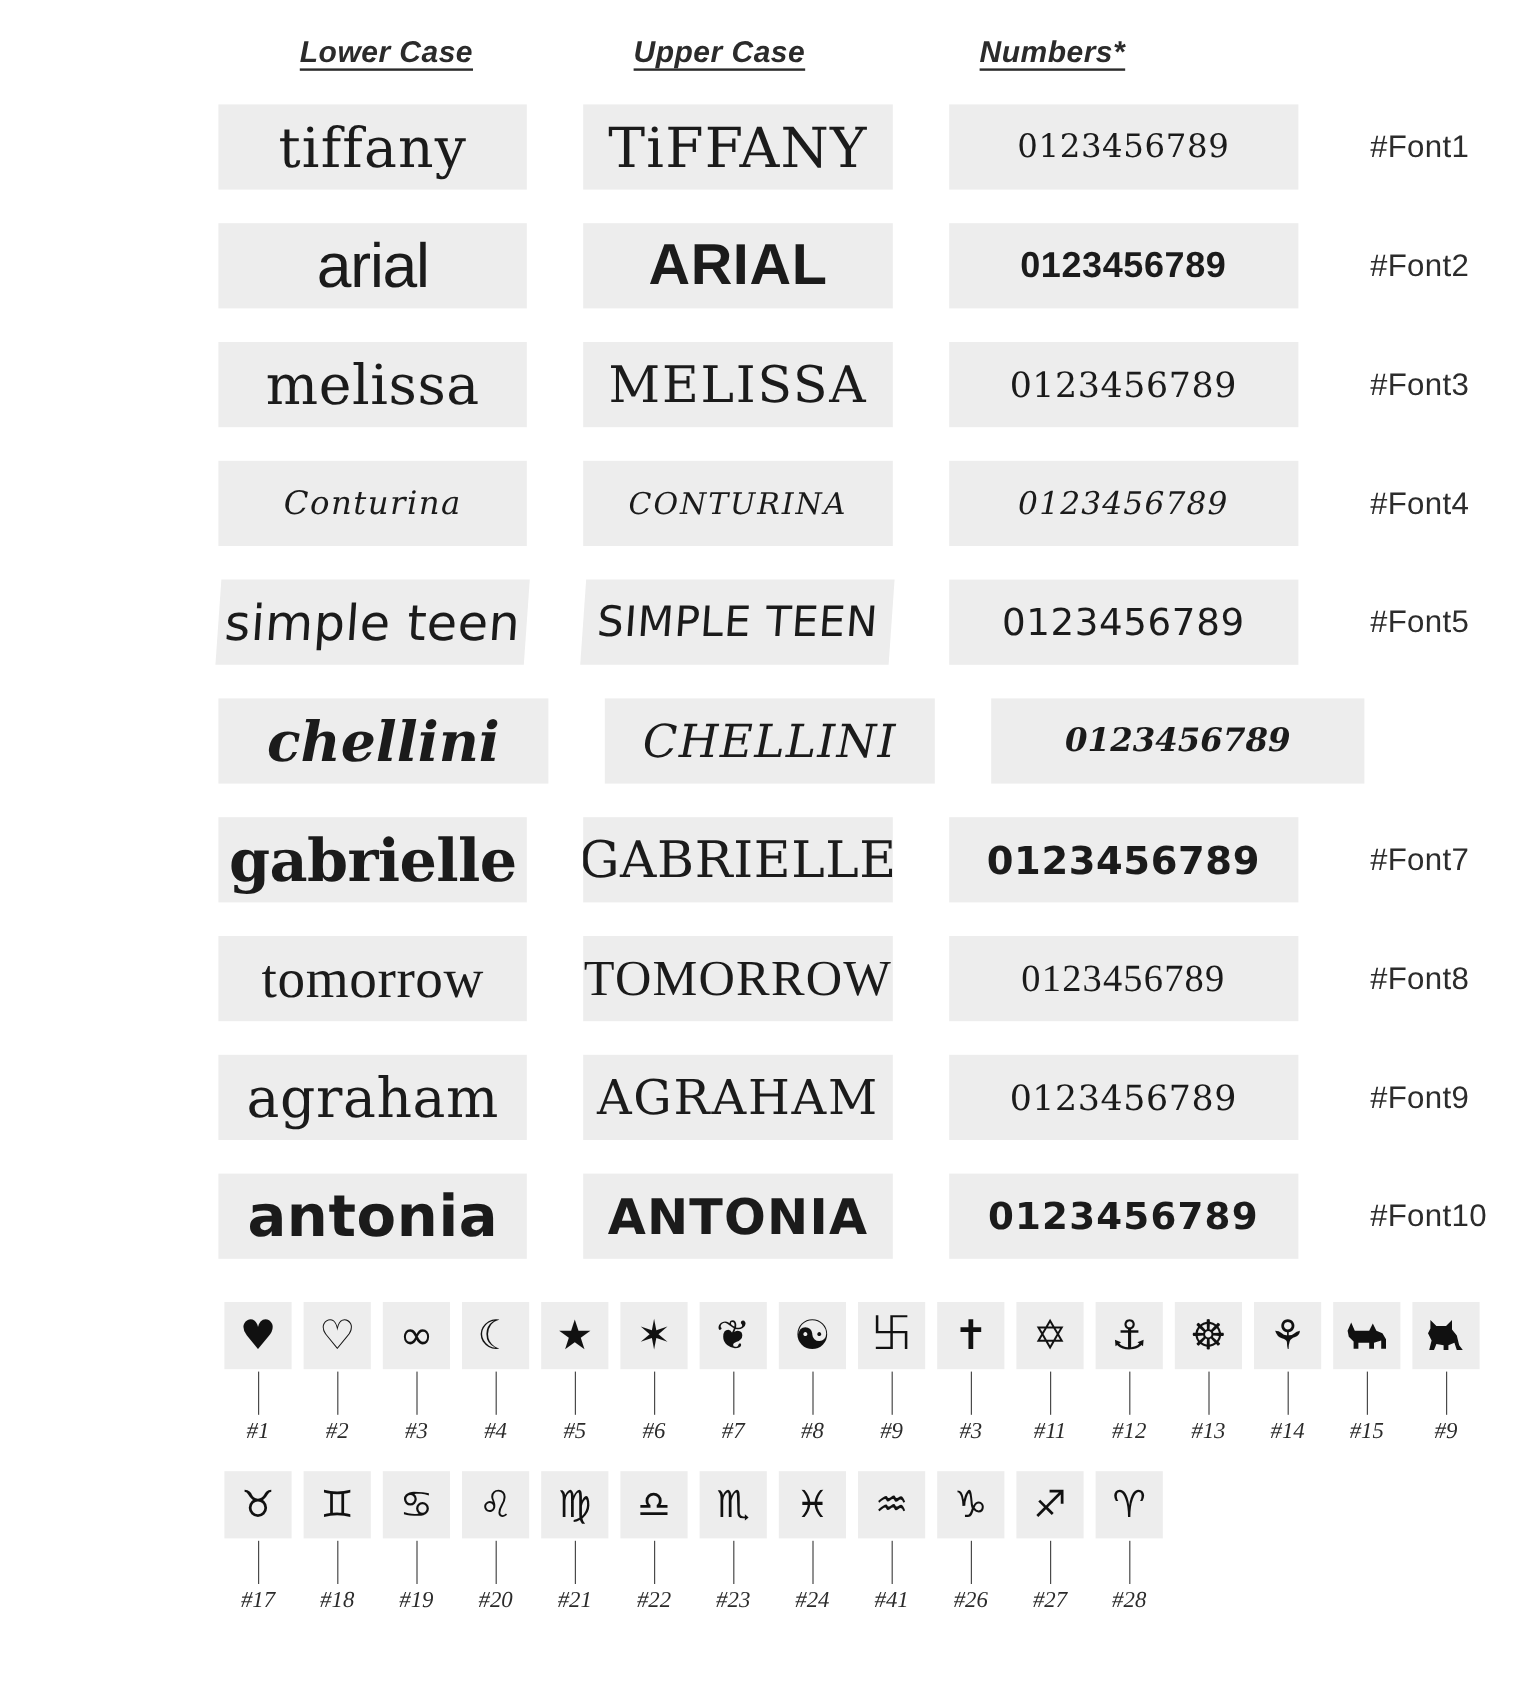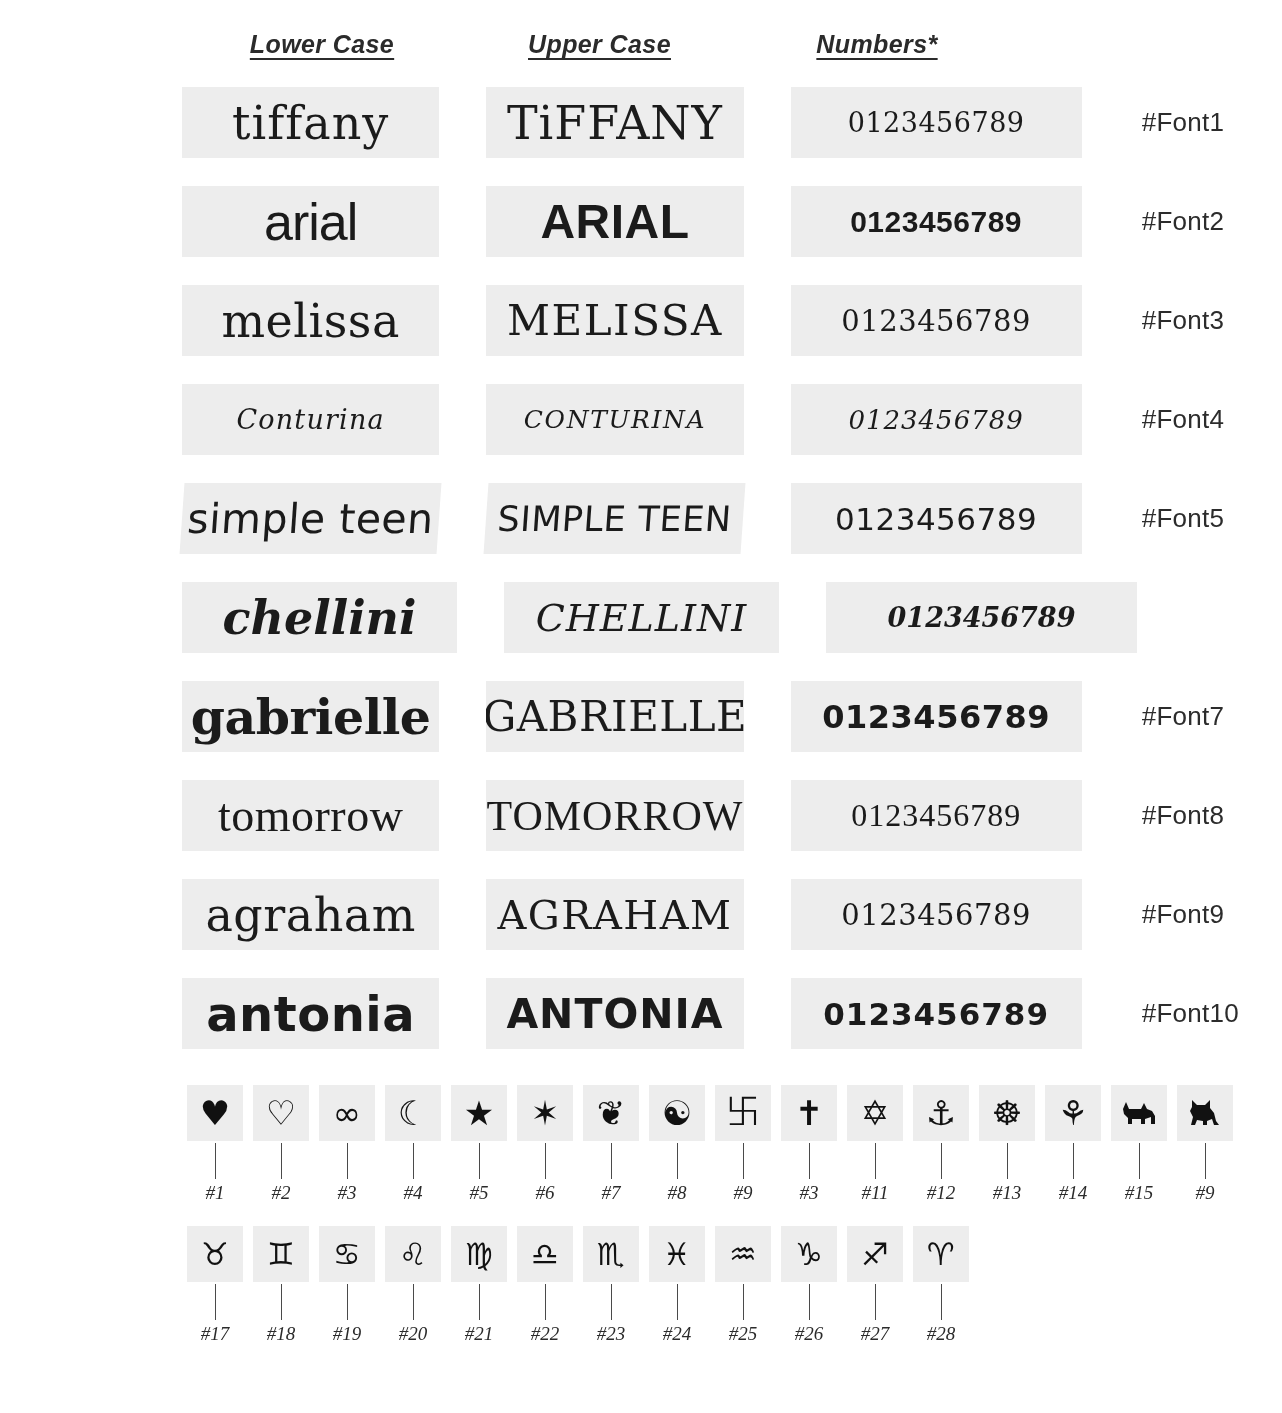--- a/index.html
+++ b/index.html
@@ -370,21 +370,21 @@
         <div class="sym-label">#23</div>
       </div>
       <div class="sym">
         <div class="sym-box zod">♓</div>
         <div class="sym-leader"></div>
         <div class="sym-label">#24</div>
       </div>
       <div class="sym">
         <div class="sym-box zod">♒</div>
         <div class="sym-leader"></div>
-        <div class="sym-label">#25</div>
+        <div class="sym-label">#41</div>
       </div>
       <div class="sym">
         <div class="sym-box zod">♑</div>
         <div class="sym-leader"></div>
         <div class="sym-label">#26</div>
       </div>
       <div class="sym">
         <div class="sym-box zod">♐</div>
         <div class="sym-leader"></div>
         <div class="sym-label">#27</div>

